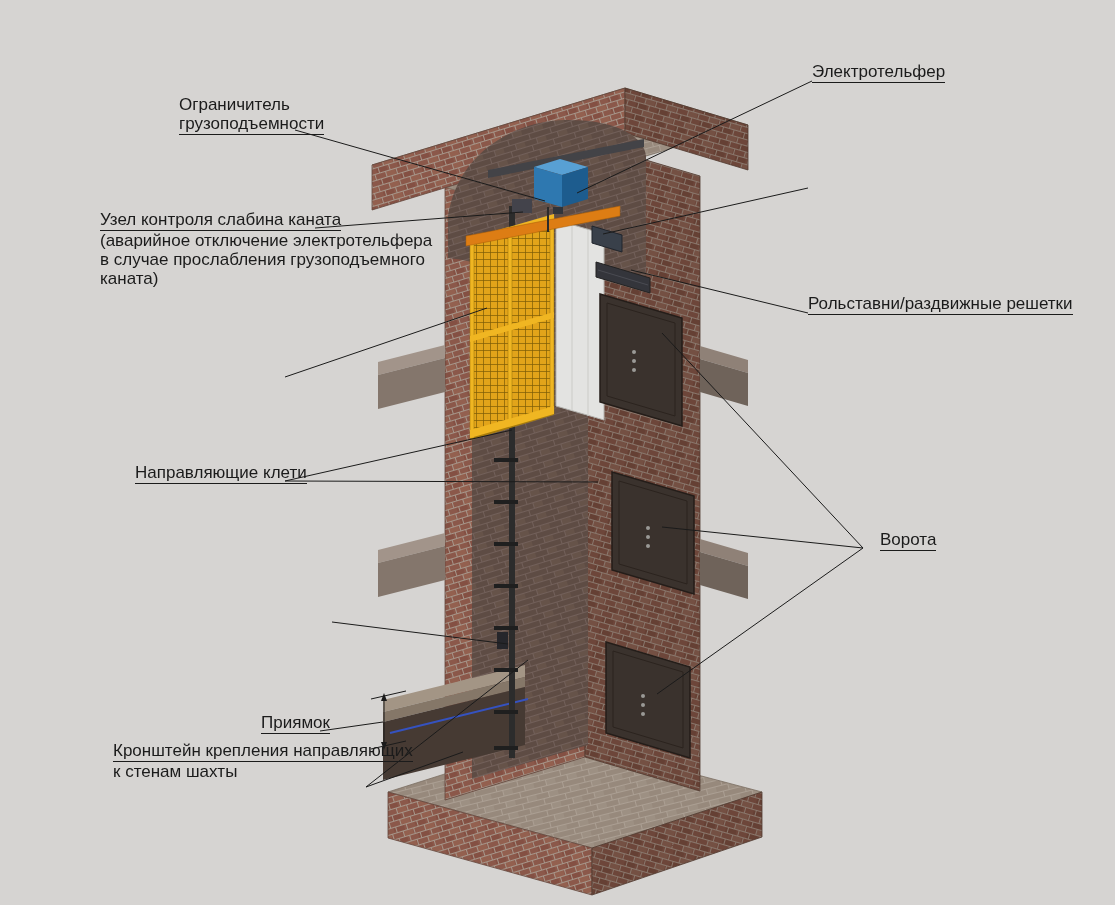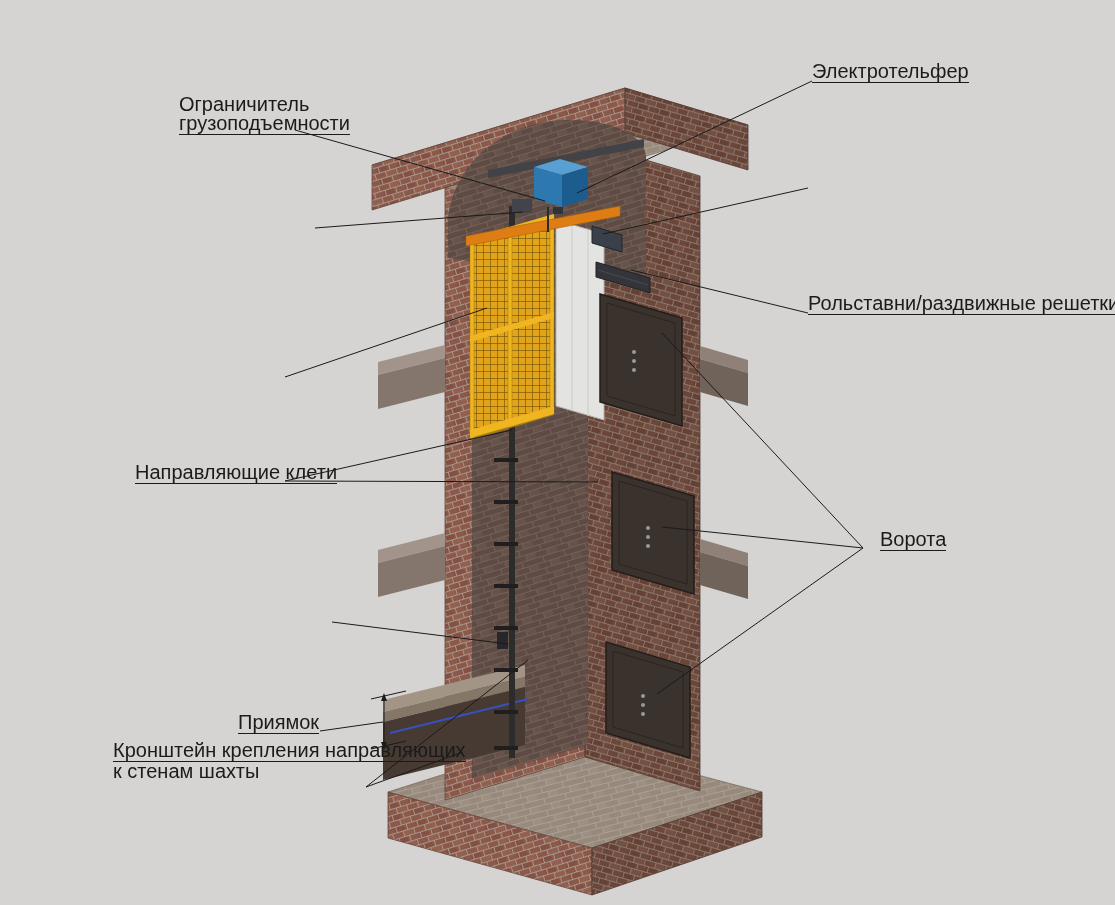--- a/index.html
+++ b/index.html
@@ -4,21 +4,21 @@
 <style>
   html,body{margin:0;padding:0;}
   .stage{
     position:relative;width:1115px;height:905px;
     background:var(--bg,#d6d4d2);overflow:hidden;
     font-family:"Liberation Sans",sans-serif;
   }
   .stage svg{position:absolute;left:0;top:0;}
   .lbl{
     position:absolute;
-    font-size:20px;line-height:19px;
+    font-size:17px;line-height:19px;
     color:var(--ink,#1b1b1b);
     white-space:nowrap;
   }
   .lbl span{display:block;}
   .lbl span.u{display:inline-block;border-bottom:1px solid var(--ink,#1b1b1b);padding-bottom:1px;}
 </style>
 </head>
 <body>
 
 <div class="stage">
@@ -207,36 +207,42 @@
   <div class="lbl" style="left:812px;top:62px;">
     <span class="u">Электротельфер</span>
   </div>
 
   <div class="lbl" style="left:179px;top:95px;">
     <span>Ограничитель</span>
     <span class="u">грузоподъемности</span>
   </div>
 
 
+  <div class="lbl" style="left:100px;top:210px;">
+    <span class="u">Узел контроля слабина каната</span>
+    <span>(аварийное отключение электротельфера</span>
+    <span>в случае прослабления грузоподъемного</span>
+    <span>каната)</span>
+  </div>
 
   <div class="lbl" style="left:808px;top:294px;">
     <span class="u">Рольставни/раздвижные решетки</span>
   </div>
 
 
   <div class="lbl" style="left:135px;top:463px;">
     <span class="u">Направляющие клети</span>
   </div>
 
   <div class="lbl" style="left:880px;top:530px;">
     <span class="u">Ворота</span>
   </div>
 
 
-  <div class="lbl" style="left:238px;top:713px;text-align:center;">
+  <div class="lbl" style="left:261px;top:713px;text-align:center;">
     <span class="u">Приямок</span>
   </div>
 
   <div class="lbl" style="left:113px;top:741px;">
     <span class="u">Кронштейн крепления направляющих</span>
     <span>к стенам шахты</span>
   </div>
 
 </div>
 

